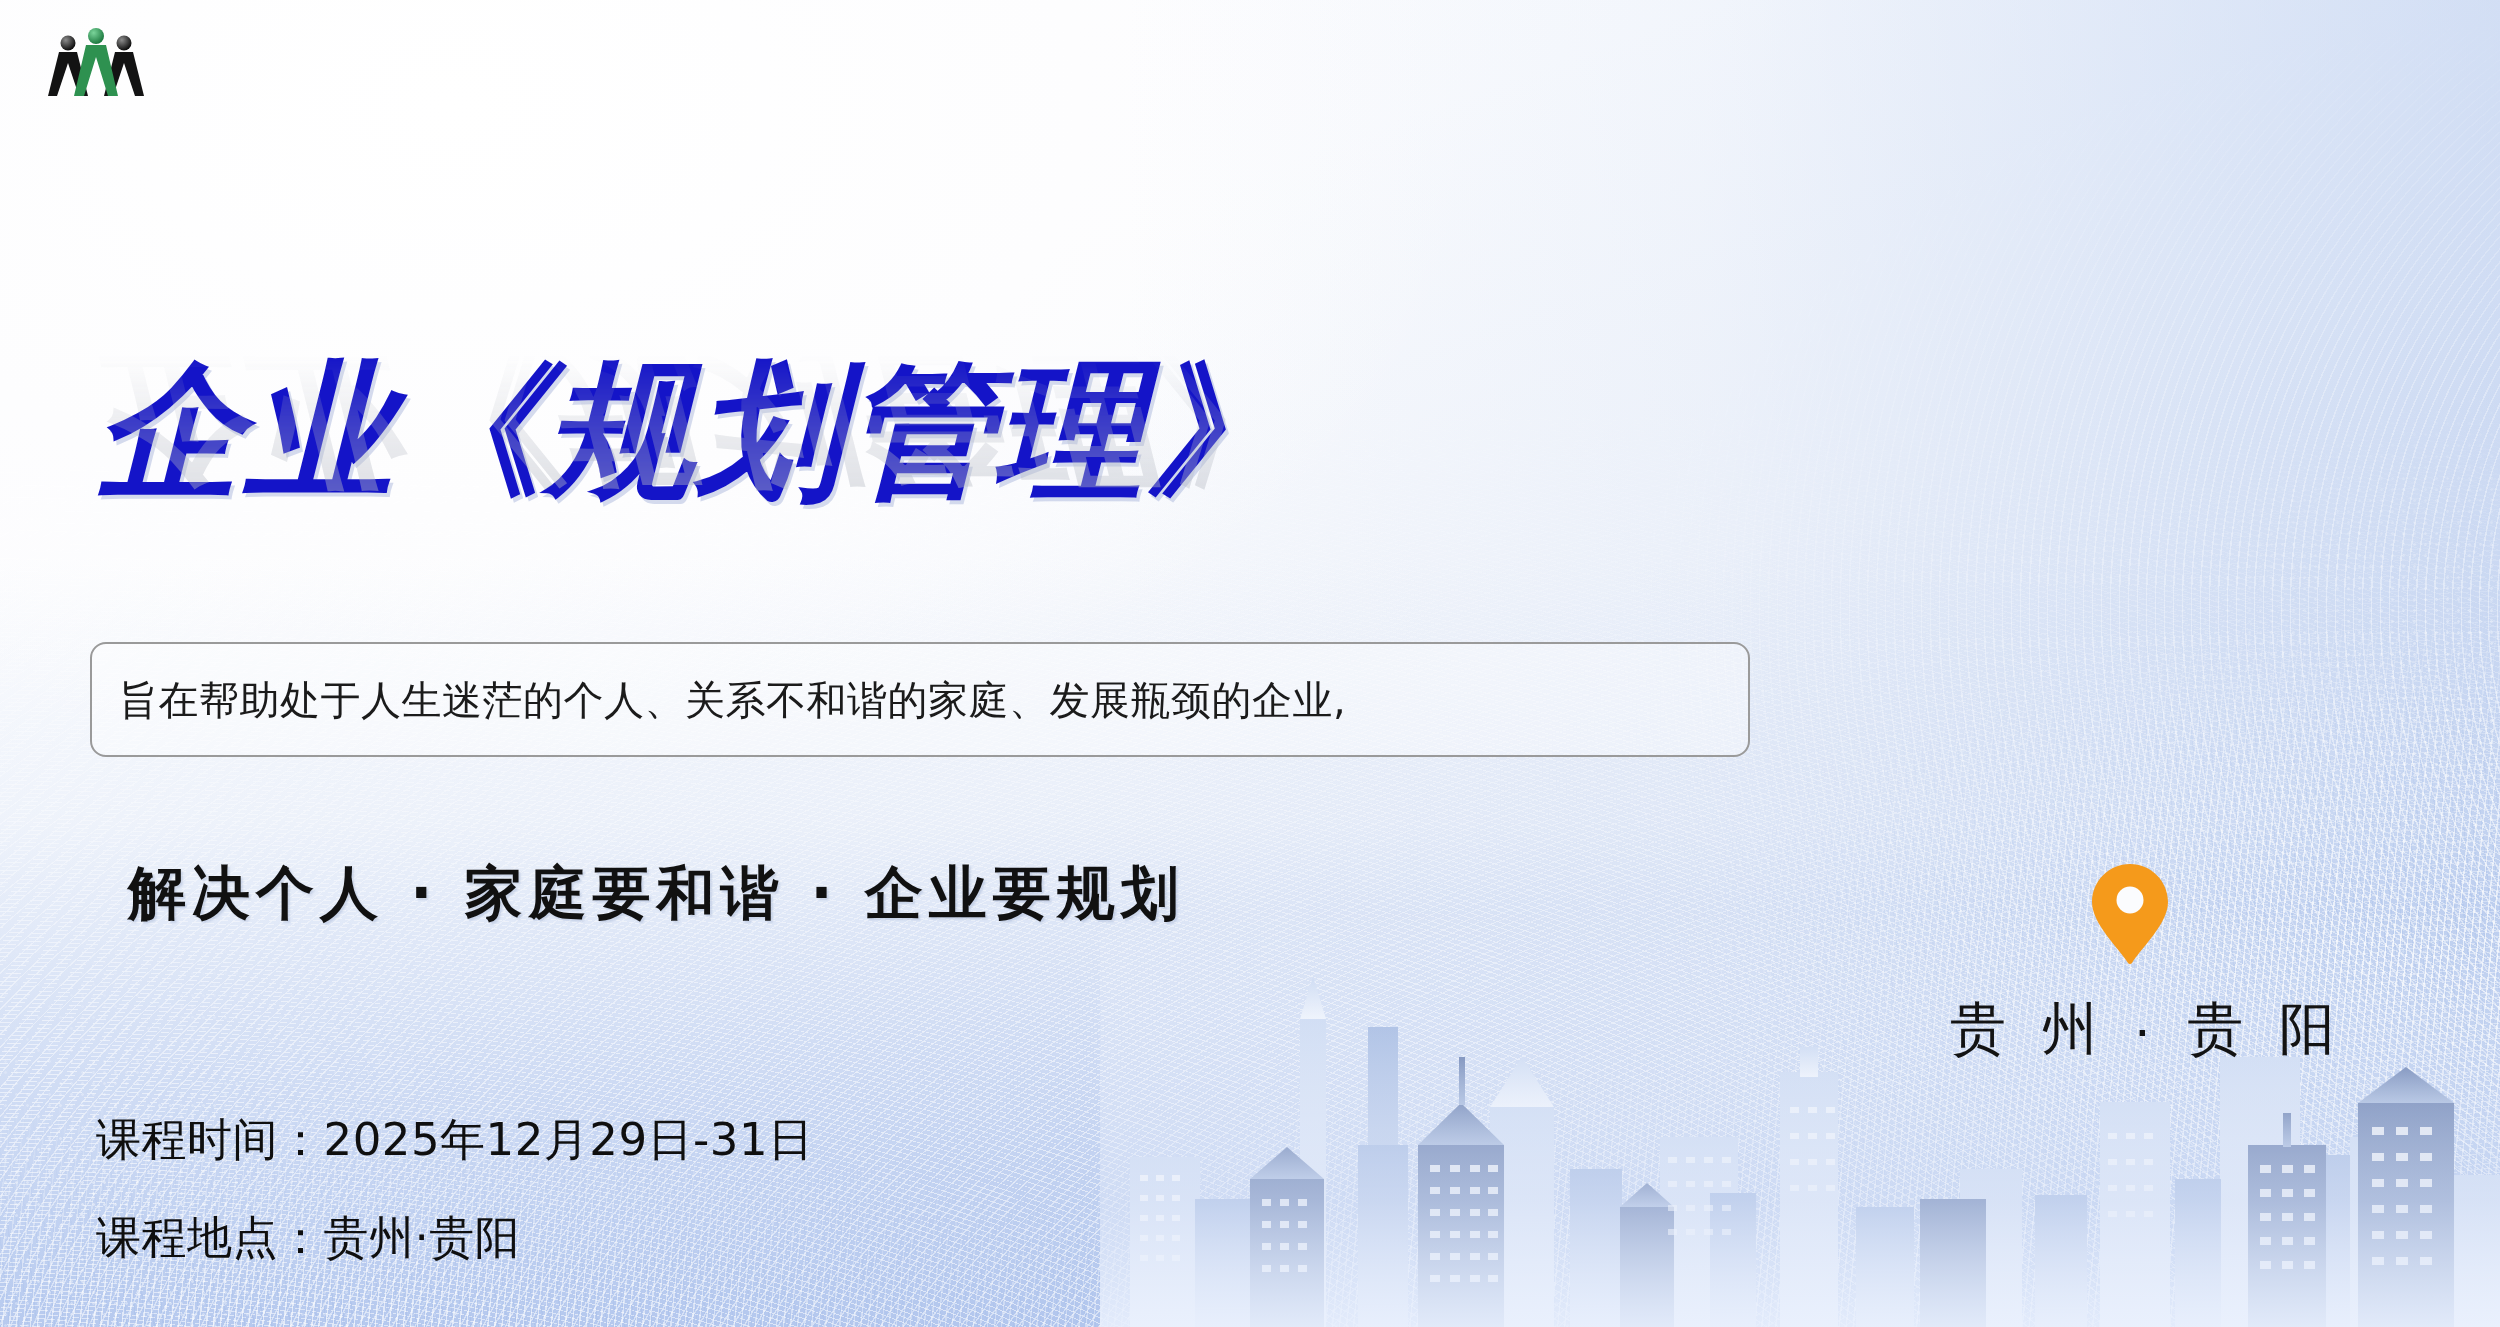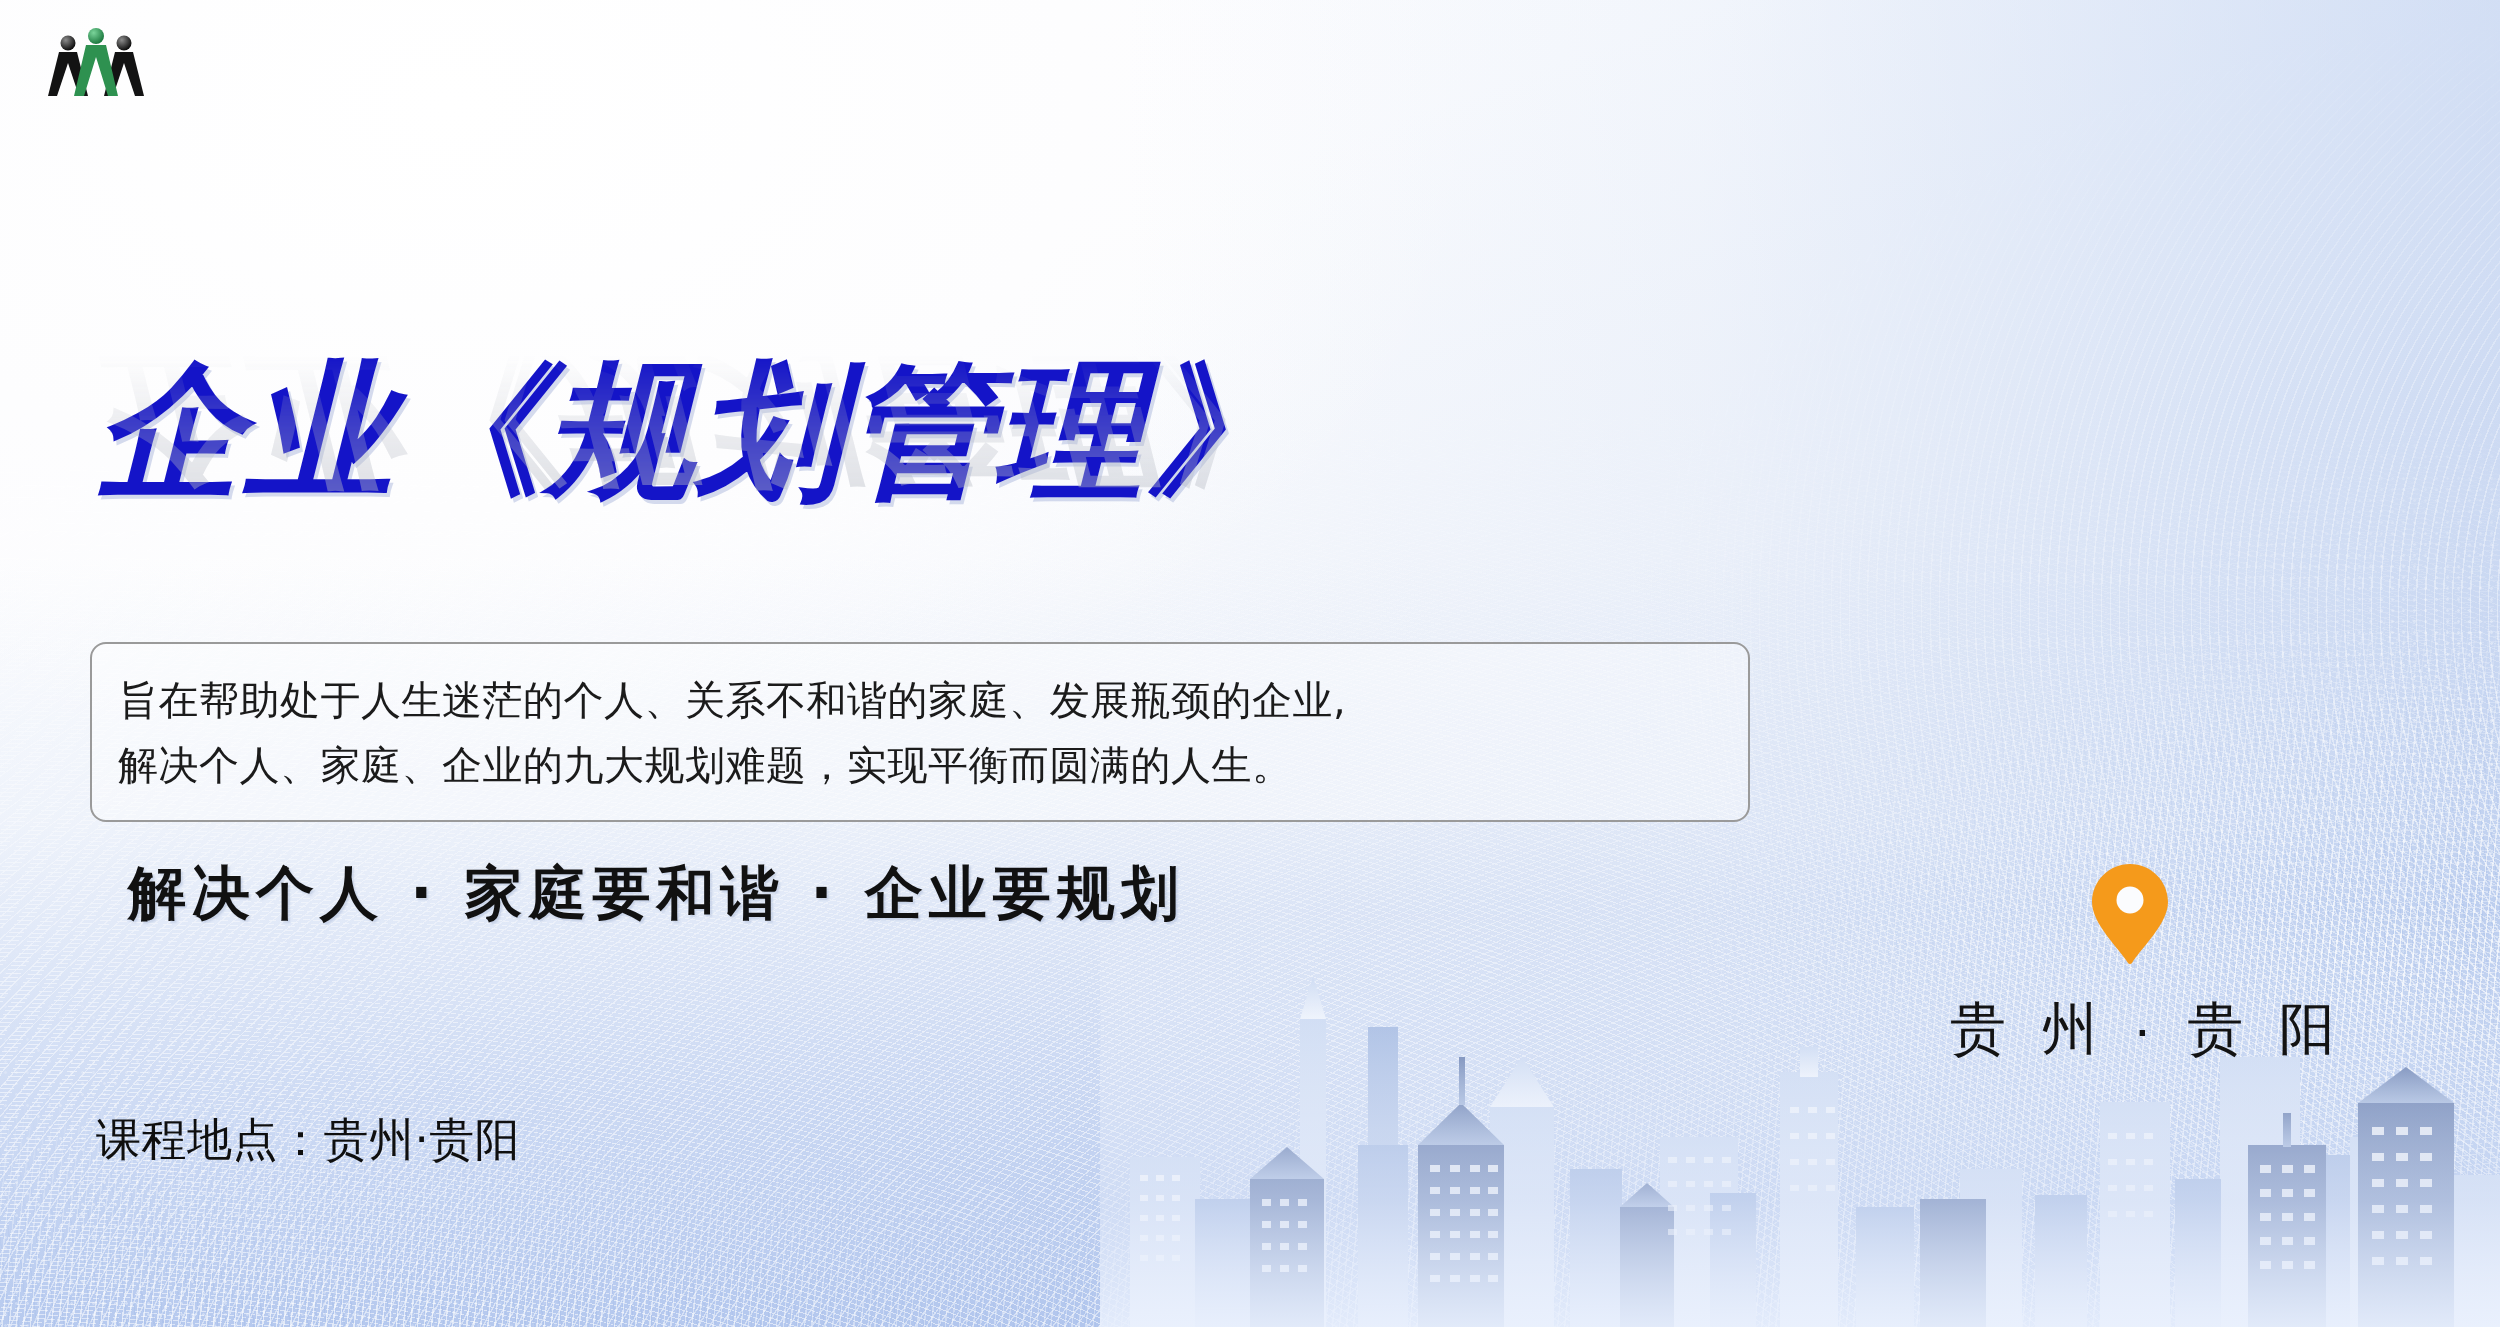--- a/index.html
+++ b/index.html
@@ -411,30 +411,30 @@
     </div>
   </div>
 
   <div class="title-wrap">
     <div class="title">企业《规划管理》</div>
     <div class="title-reflection">企业《规划管理》</div>
   </div>
 
   <div class="desc-box">
     <div class="desc-line">旨在帮助处于人生迷茫的个人、关系不和谐的家庭、发展瓶颈的企业,</div>
-    <div class="desc-line">解决个人、家庭、企业的九大规划难题，实现平衡而圆满的人生。</div>
   </div>
 
   <div class="slogan">解决个人 · 家庭要和谐 · 企业要规划</div>
 
   <div class="loc">
     <svg class="loc-pin" viewBox="0 0 82 104" xmlns="http://www.w3.org/2000/svg">
       <path d="M41 2 C20 2 3 19 3 40 C3 62 30 86 39 101 a2.4 2.4 0 0 0 4 0 C52 86 79 62 79 40 C79 19 62 2 41 2 Z" fill="#F59A1B"></path>
       <circle cx="41" cy="38" r="13.5" fill="#fbfcfe"></circle>
     </svg>
     <div class="loc-text">贵 州 · 贵 阳</div>
   </div>
 
   <div class="info">
+    <div class="info-row">课程时间：2025年12月29日-31日</div>
     <div class="info-row">课程地点：贵州·贵阳</div>
   </div>
 
 </div>
 
 </body></html>

